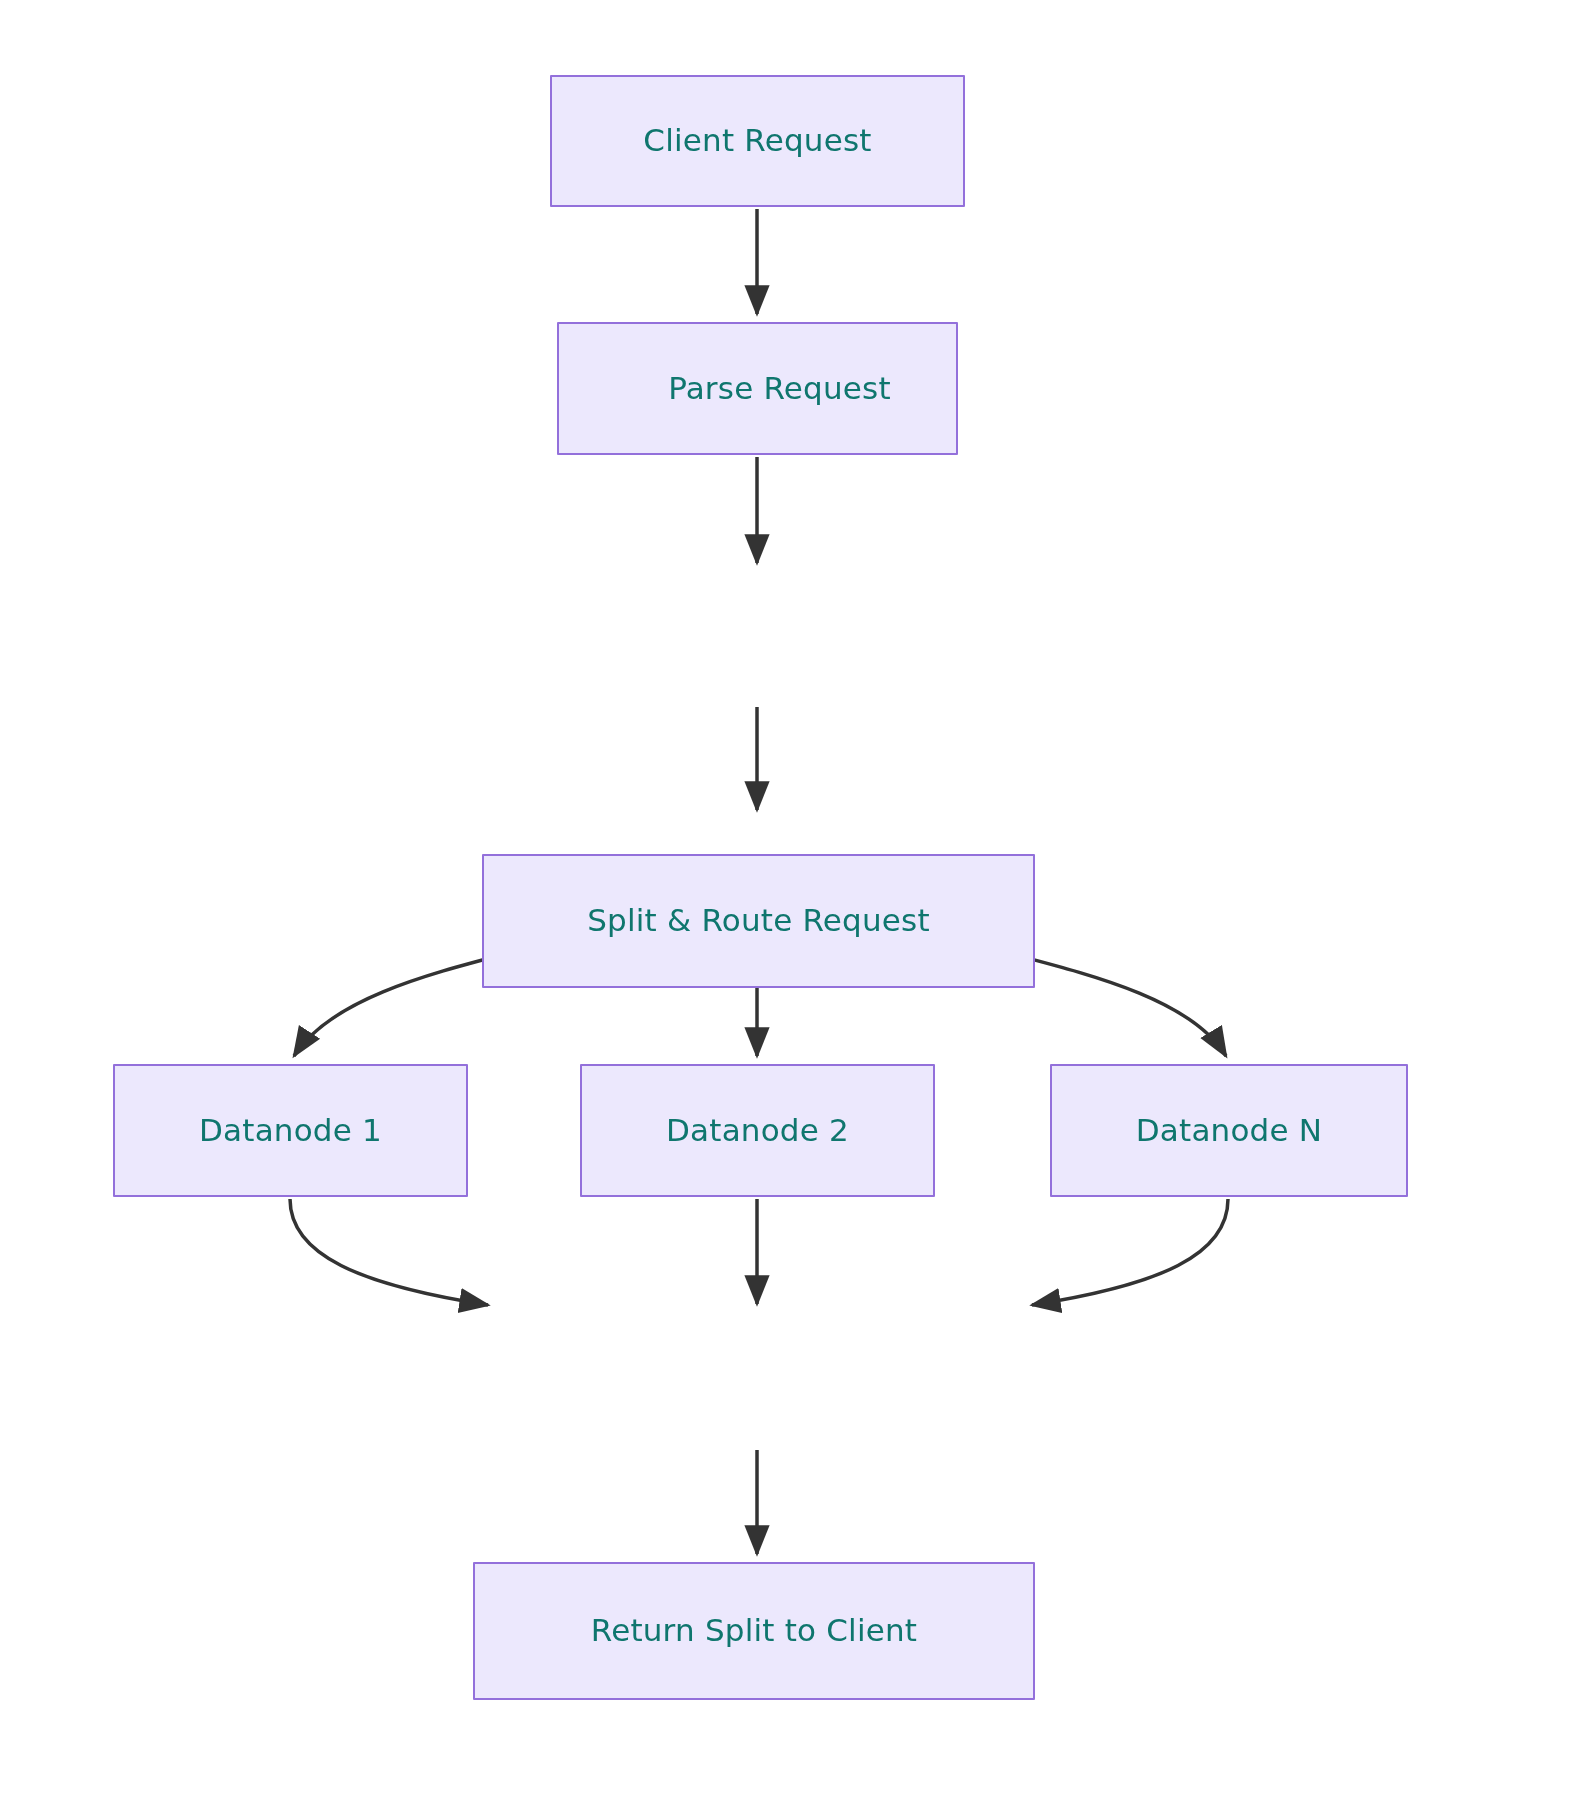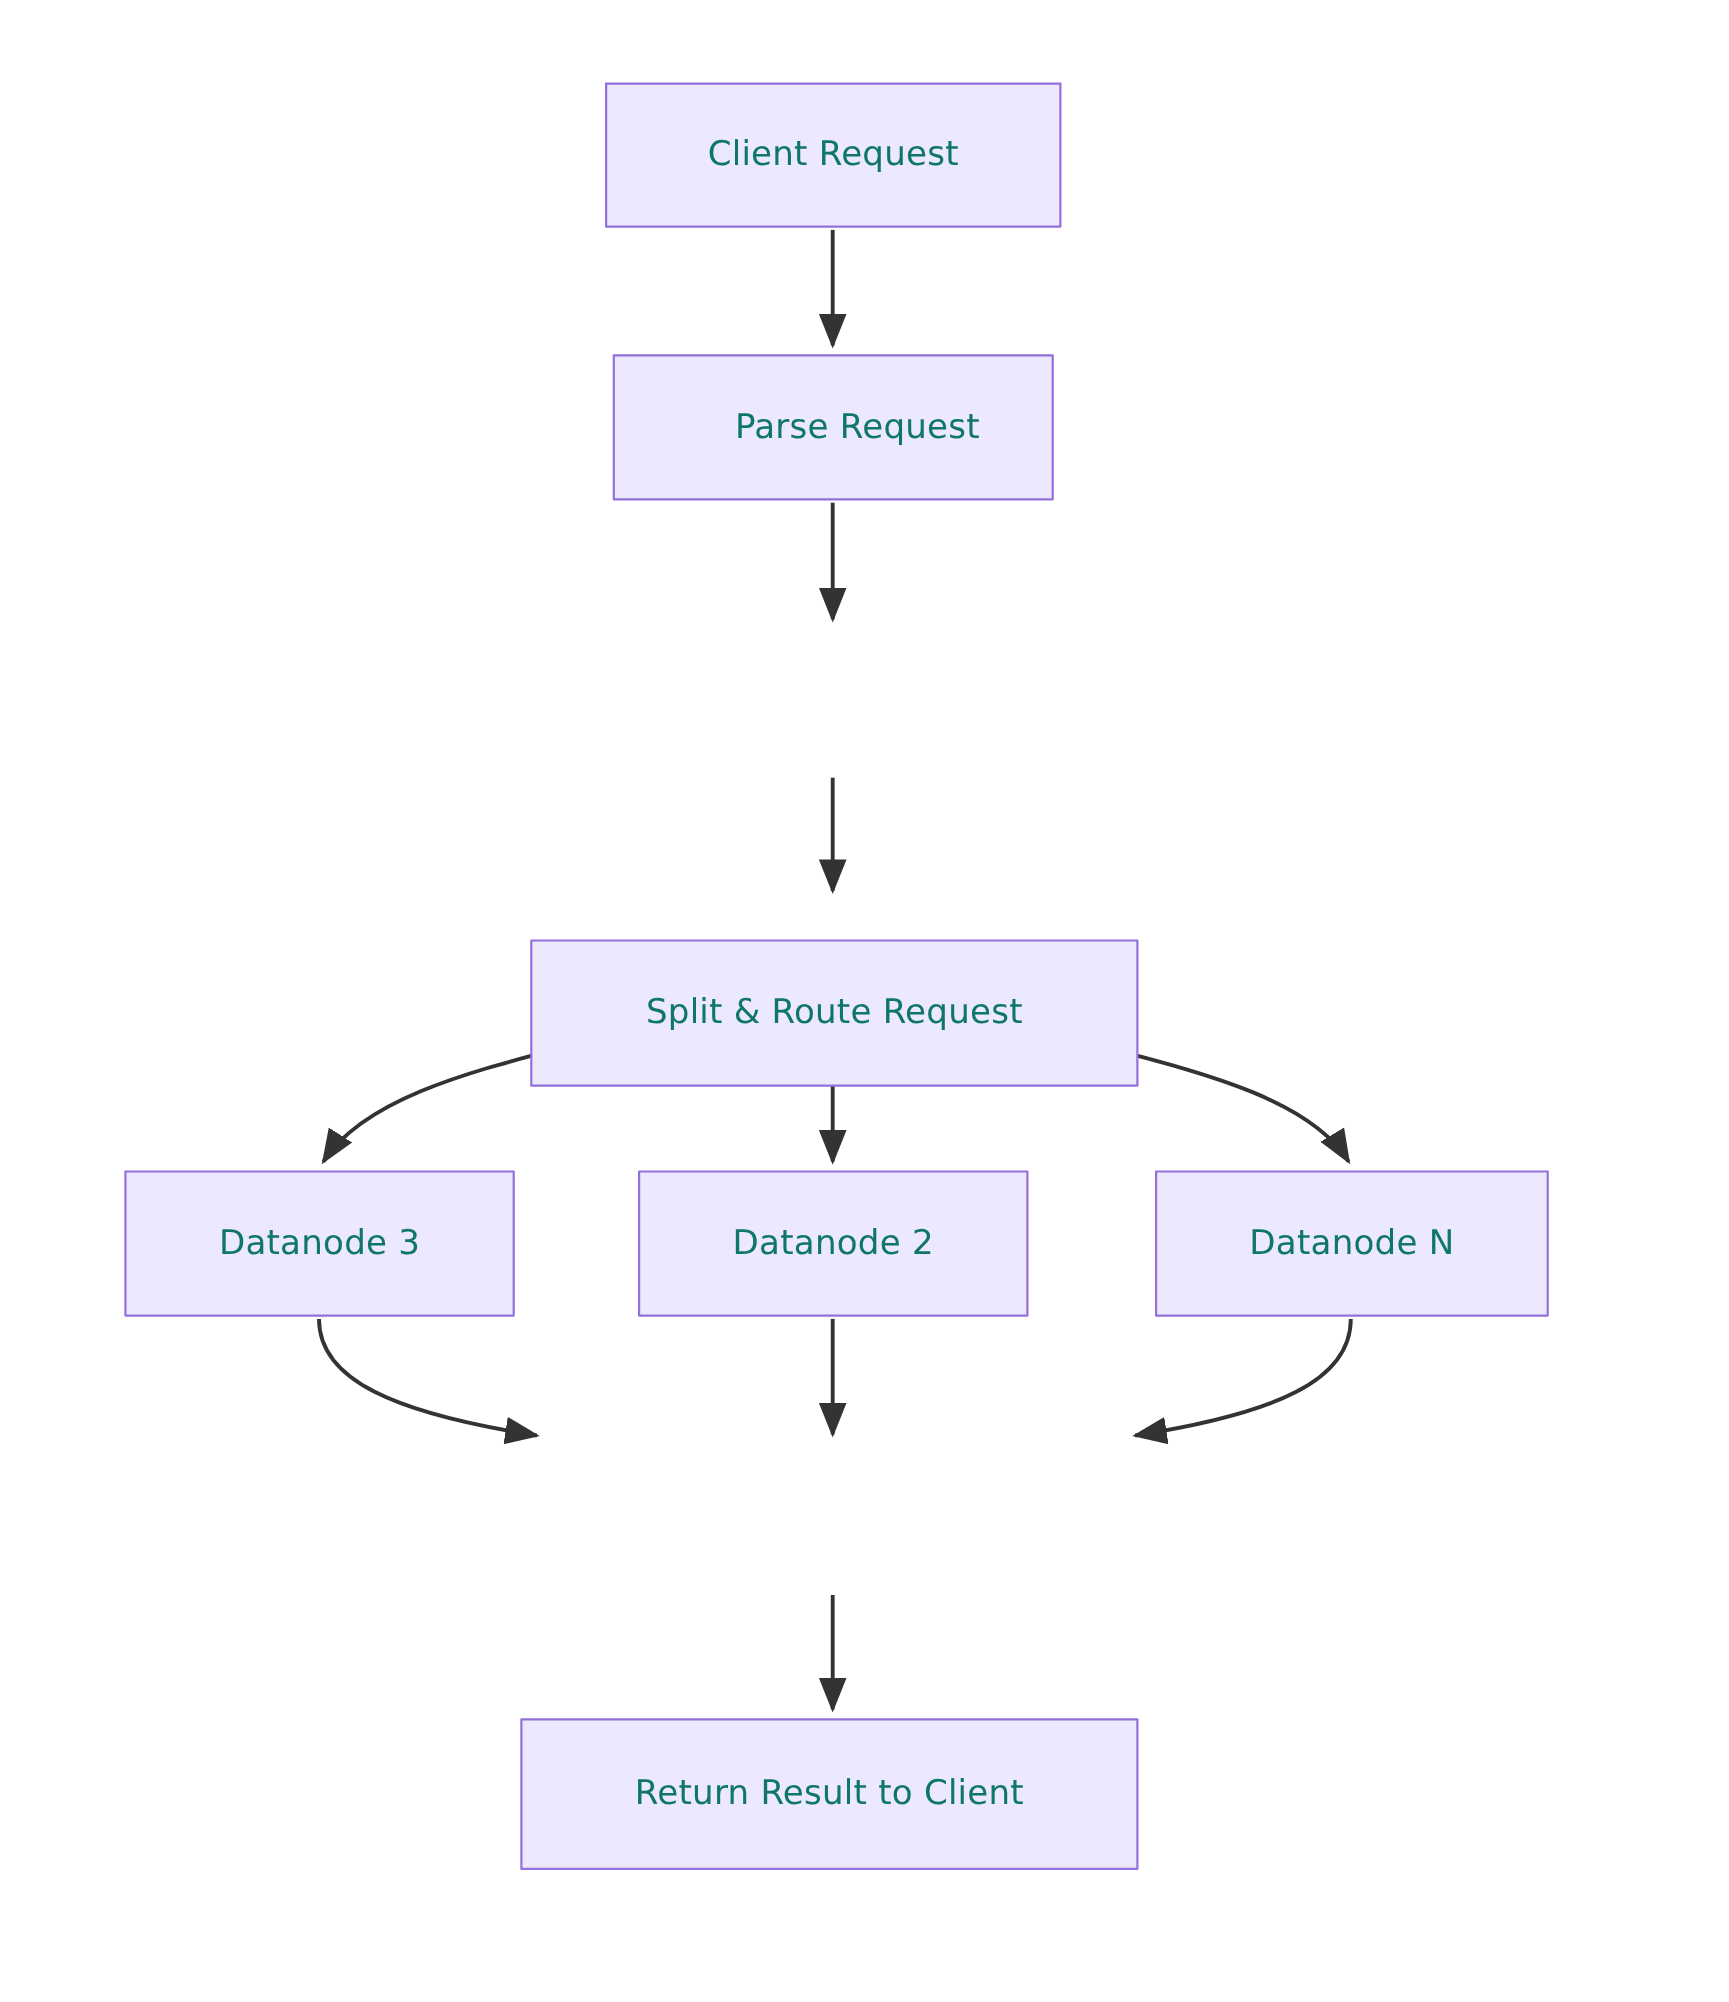--- a/index.html
+++ b/index.html
@@ -86,29 +86,29 @@
   <div class="node" style="left:557px; top:322px; width:401px; height:133px;padding-left:44px;">
     <span class="node-label">Parse Request</span>
   </div>
 
 
   <div class="node" style="left:482px; top:854px; width:553px; height:134px;">
     <span class="node-label">Split &amp; Route Request</span>
   </div>
 
   <div class="node" style="left:113px; top:1064px; width:355px; height:133px;">
-    <span class="node-label">Datanode 3</span>
+    <span class="node-label">Datanode 1</span>
   </div>
 
   <div class="node" style="left:580px; top:1064px; width:355px; height:133px;">
     <span class="node-label">Datanode 2</span>
   </div>
 
   <div class="node" style="left:1050px; top:1064px; width:358px; height:133px;align-items:center;">
     <span class="node-label">Datanode N</span>
   </div>
 
 
   <div class="node" style="left:473px; top:1562px; width:562px; height:138px;">
-    <span class="node-label">Return Result to Client</span>
+    <span class="node-label">Return Split to Client</span>
   </div>
 
 </div>
 
 </body></html>

